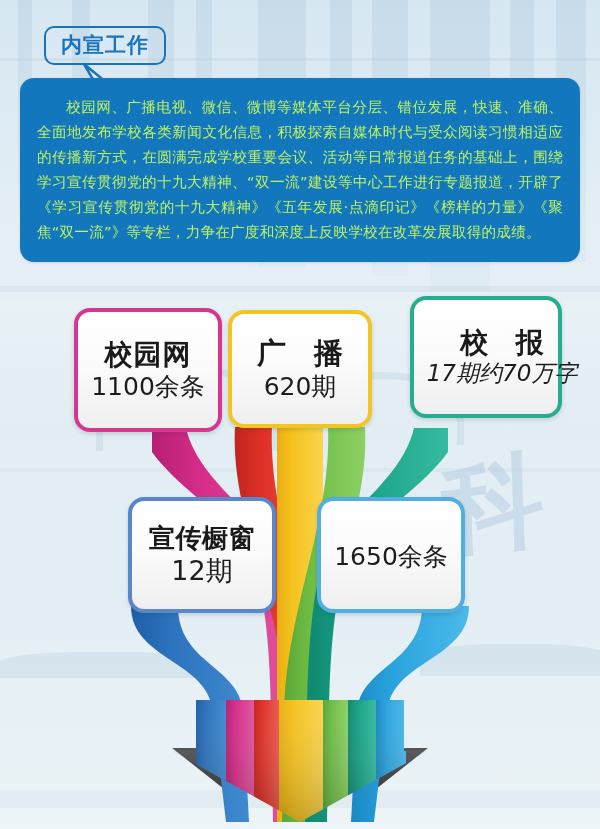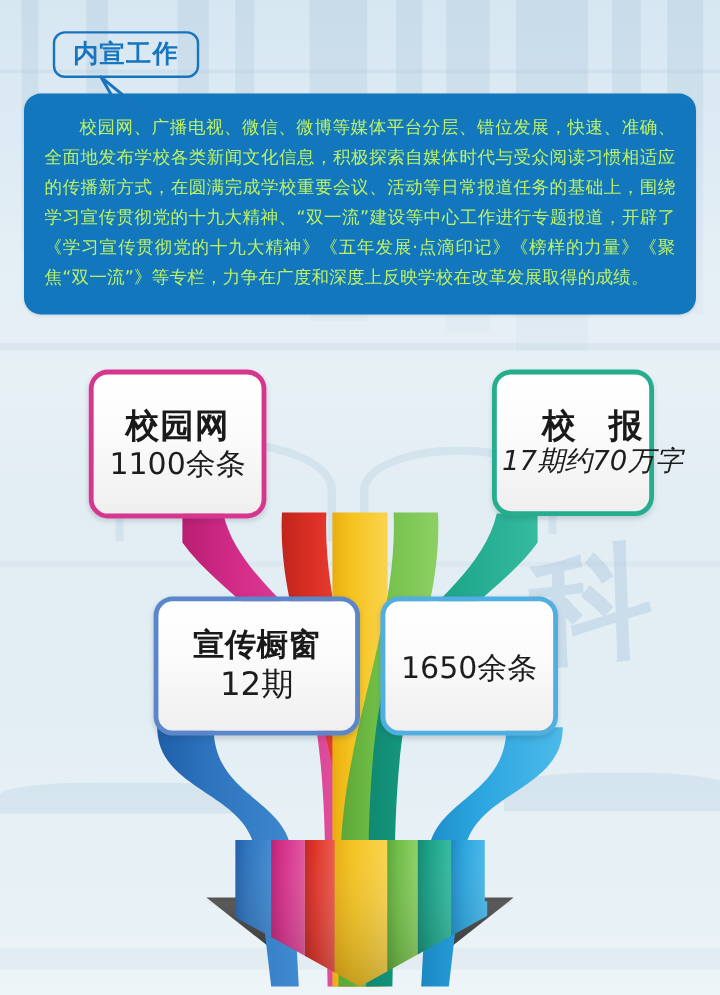--- a/index.html
+++ b/index.html
@@ -167,22 +167,22 @@
   }
   .card-value {
     color: #1d1d1d;
     line-height: 1.12;
     white-space: nowrap;
     margin-top: 3px;
   }
 
   #card-0 { left: 38px;  top: 308px; width: 148px; height: 124px; border-width: 4px; border-color: #d6368d; margin-left: 36px; }
   #card-1 { left: 228px; top: 310px; width: 144px; height: 118px; border-width: 4px; border-color: #f3c524; }
-  #card-2 { left: 410px; top: 308px; width: 135px; height: 122px; border-width: 4px; border-color: #26ad8d; padding-left: 32px; }
-  #card-3 { left: 128px; top: 497px; width: 172px; height: 116px; border-width: 4px; border-color: #5b86c9; }
+  #card-2 { left: 410px; top: 296px; width: 152px; height: 122px; border-width: 4px; border-color: #26ad8d; padding-left: 32px; }
+  #card-3 { left: 128px; top: 497px; width: 148px; height: 116px; border-width: 4px; border-color: #5b86c9; }
   #card-4 { left: 317px; top: 497px; width: 148px; height: 116px; border-width: 4px; border-color: #50aee0; }
 
   #card-0 .card-title { font-size: 28px; letter-spacing: 1px; }
   #card-0 .card-value { font-size: 25px; }
   #card-1 .card-title { font-size: 29px; letter-spacing: 9px; text-indent: 9px; }
   #card-1 .card-value { font-size: 25px; }
   #card-2 .card-title { font-size: 28px; letter-spacing: 9px; text-indent: 9px; }
   #card-2 .card-value { font-size: 23px; font-style: italic; }
   #card-3 .card-title { font-size: 26px; letter-spacing: 0.5px; }
   #card-3 .card-value { font-size: 27px; }
@@ -318,20 +318,24 @@
 
   <div class="panel">
     <p class="panel-text">校园网、广播电视、微信、微博等媒体平台分层、错位发展，快速、准确、全面地发布学校各类新闻文化信息，积极探索自媒体时代与受众阅读习惯相适应的传播新方式，在圆满完成学校重要会议、活动等日常报道任务的基础上，围绕学习宣传贯彻党的十九大精神、“双一流”建设等中心工作进行专题报道，开辟了《学习宣传贯彻党的十九大精神》《五年发展·点滴印记》《榜样的力量》《聚焦“双一流”》等专栏，力争在广度和深度上反映学校在改革发展取得的成绩。</p>
   </div>
 
   <div class="card" id="card-0">
     <div class="card-title">校园网</div>
     <div class="card-value">1100余条</div>
   </div>
 
+  <div class="card" id="card-1">
+    <div class="card-title">广 播</div>
+    <div class="card-value">620期</div>
+  </div>
 
   <div class="card" id="card-2">
     <div class="card-title">校 报</div>
     <div class="card-value">17期约70万字</div>
   </div>
 
   <div class="card" id="card-3">
     <div class="card-title">宣传橱窗</div>
     <div class="card-value">12期</div>
   </div>

